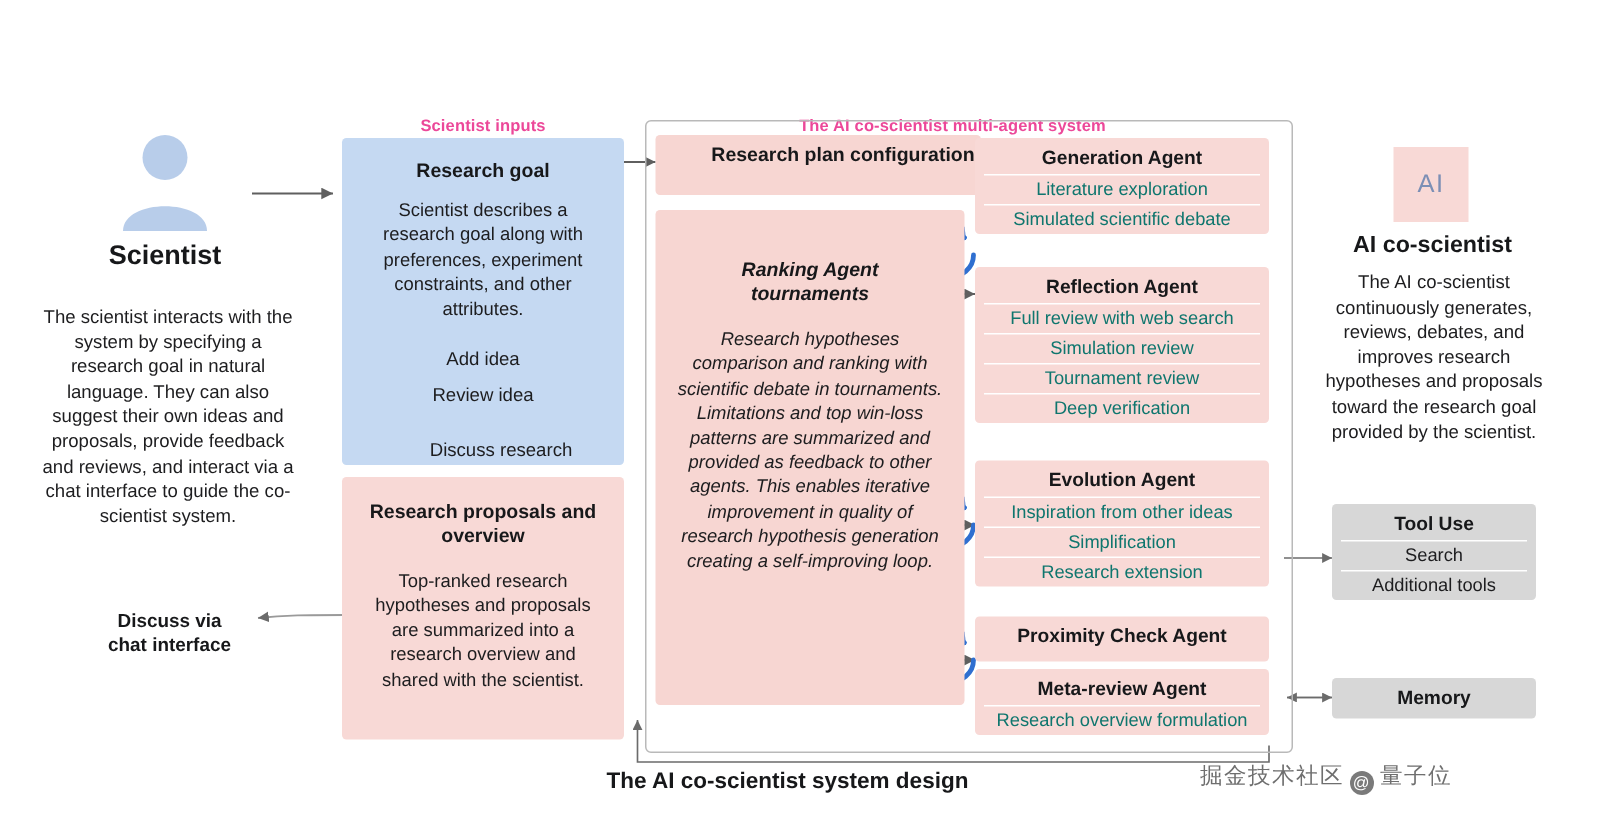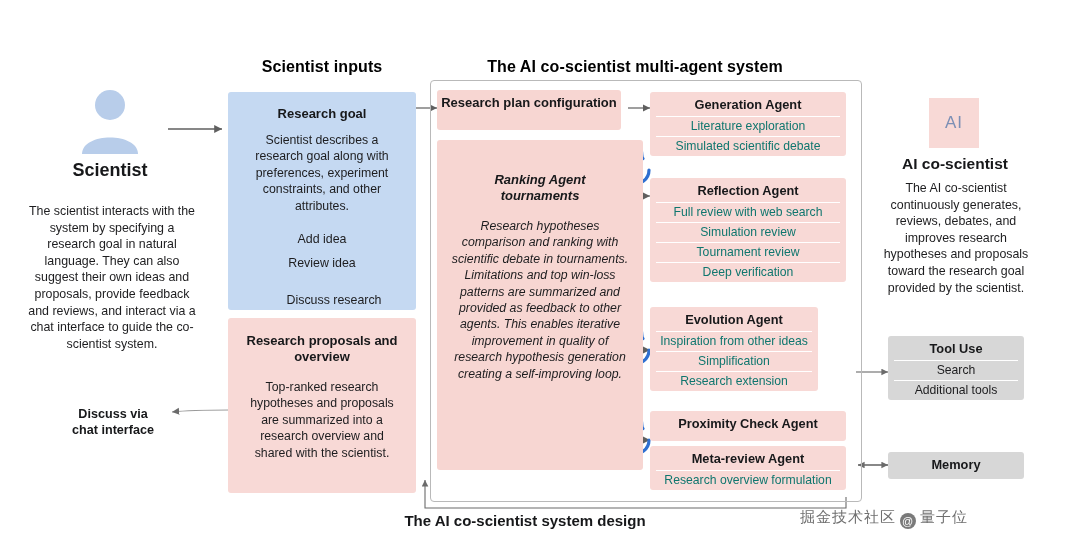--- a/index.html
+++ b/index.html
@@ -17,25 +17,26 @@
   }
   #stage {
     position: relative;
     width: 1080px;
     height: 547px;
   }
   .abs { position: absolute; }
 
   
   .col-title {
-    font-size: 16px;
-    font-weight: bold;
-    color: #000000;
+    font-size: 11px;
+    font-weight: bold;
+    color: #ec4899;
     text-align: center;
     letter-spacing: .1px;
+    margin-top: 20px;
   }
 
   
   .scientist-name {
     font-size: 18px;
     font-weight: bold;
     color: #17181a;
     text-align: center;
   }
   .scientist-text {
@@ -253,21 +254,21 @@
 
   <div class="abs pink-panel" style="left:228px; top:318px; width:188px; height:175px;">
     <div class="panel-title" style="margin:15px 16px 0 16px;">Research proposals and overview</div>
     <div class="panel-body" style="margin:14px 16px 0 16px;">Top-ranked research hypotheses and proposals are summarized into a research overview and shared with the scientist.</div>
   </div>
 
   <div class="abs col-title" style="left:475px; top:58px; width:320px;">The AI co-scientist multi-agent system</div>
 
   <div class="abs dashed-box" style="left:430px; top:80px; width:430px; height:420px;"></div>
 
-  <div class="abs pink-strong" style="left:437px; top:90px; width:184px; height:40px;">
+  <div class="abs pink-strong" style="left:437px; top:90px; width:184px; height:40px;padding-left:33px;">
     <div class="panel-title" style="margin-top:5px; line-height:15px;">Research plan configuration</div>
   </div>
 
   <div class="abs pink-strong" style="left:437px; top:140px; width:206px; height:330px;font-style:italic;">
     <div class="panel-title" style="margin:32px 20px 0 20px; line-height:16px;">Ranking Agent tournaments</div>
     <div class="panel-body" style="margin:14px 14px 0 14px;">Research hypotheses comparison and ranking with scientific debate in tournaments. Limitations and top win-loss patterns are summarized and provided as feedback to other agents. This enables iterative improvement in quality of research hypothesis generation creating a self-improving loop.</div>
   </div>
 
   <div class="abs agent-card" style="left:650px; top:92px; width:196px;">
     <div class="agent-head">Generation Agent</div>
@@ -276,21 +277,21 @@
   </div>
 
   <div class="abs agent-card" style="left:650px; top:178px; width:196px;">
     <div class="agent-head">Reflection Agent</div>
     <div class="agent-row">Full review with web search</div>
     <div class="agent-row">Simulation review</div>
     <div class="agent-row">Tournament review</div>
     <div class="agent-row">Deep verification</div>
   </div>
 
-  <div class="abs agent-card" style="left:650px; top:307px; width:168px;">
+  <div class="abs agent-card" style="left:650px; top:307px; width:196px;">
     <div class="agent-head">Evolution Agent</div>
     <div class="agent-row">Inspiration from other ideas</div>
     <div class="agent-row">Simplification</div>
     <div class="agent-row">Research extension</div>
   </div>
 
   <div class="abs agent-card" style="left:650px; top:411px; width:196px; height:30px;">
     <div class="agent-head">Proximity Check Agent</div>
   </div>
 

